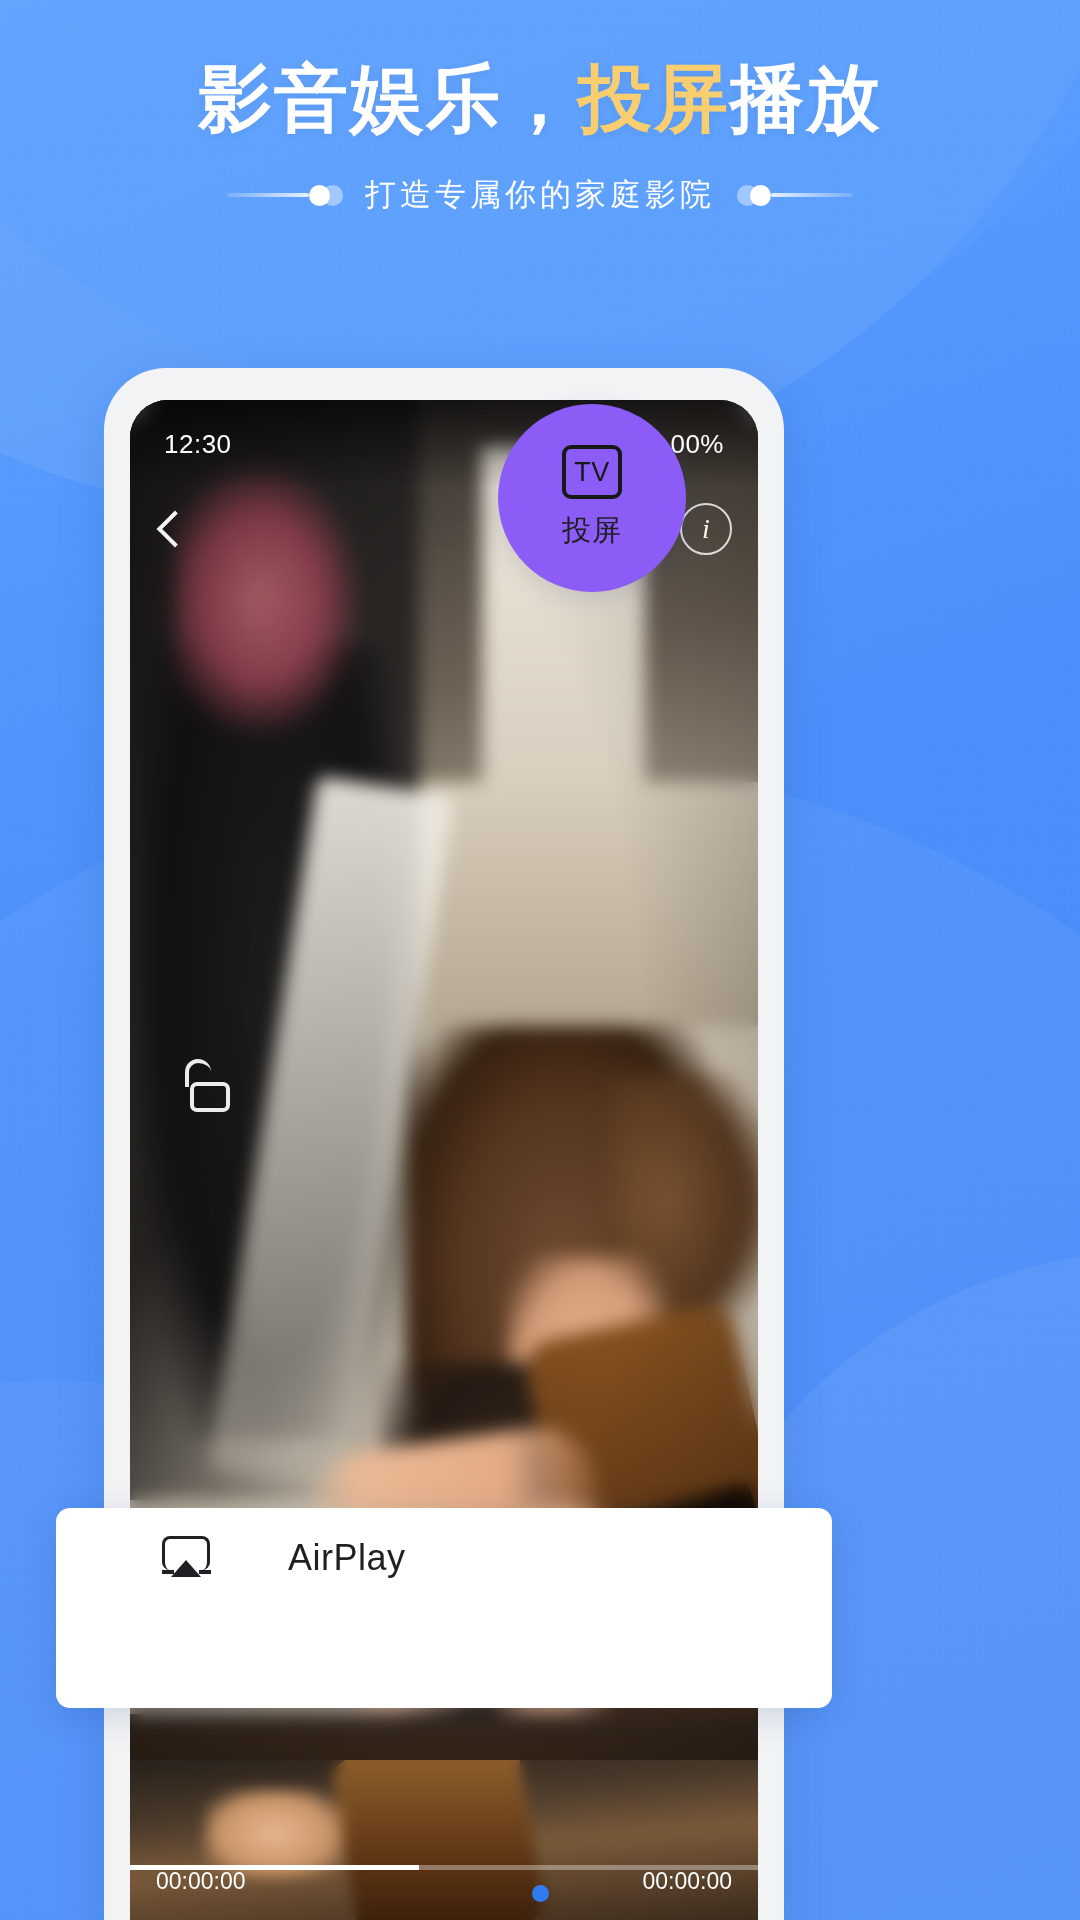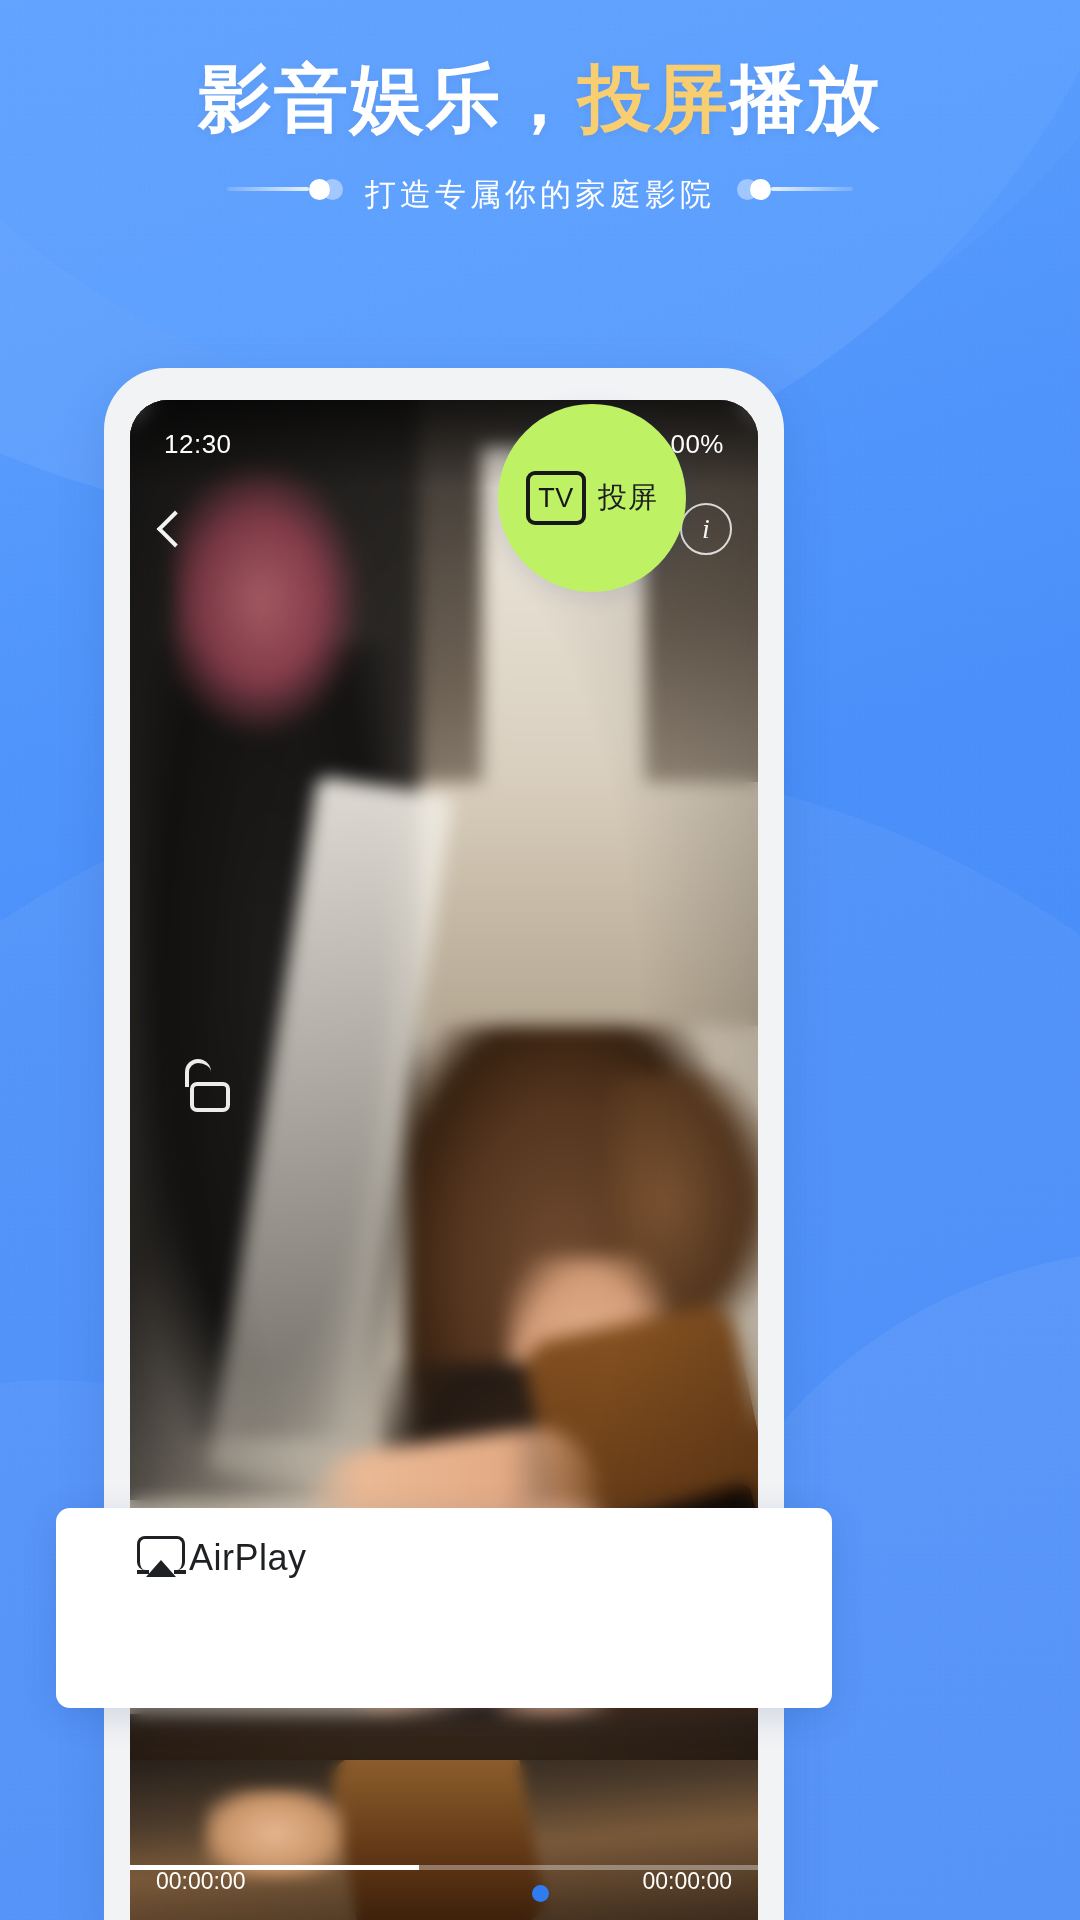--- a/index.html
+++ b/index.html
@@ -45,20 +45,21 @@
     letter-spacing:2px;
     line-height:1;
     white-space:nowrap;
     text-shadow:0 2px 10px rgba(0,0,0,.06);
   }
   .title .accent { color:#f8ce70; }
 
   .subwrap {
     margin-top:38px;
     display:flex;
+    align-items:center;
     justify-content:center;
     gap:22px;
   }
   .subtitle {
     font-size:31px;
     color:#ffffff;
     letter-spacing:4px;
     white-space:nowrap;
     font-weight:500;
   }
@@ -198,24 +199,24 @@
     border-radius:14px 14px 0 0;
     transform:rotate(0deg);
   }
 
   
   #tv-callout {
     position:absolute;
     left:498px; top:404px;
     width:188px; height:188px;
     border-radius:50%;
-    background:#bef264;
+    background:#8b5cf6;
     box-shadow:0 6px 26px rgba(20,60,130,.12);
     z-index:14;
-    display:flex; flex-direction:row; align-items:center; justify-content:center;
+    display:flex; flex-direction:column; align-items:center; justify-content:center;
     gap:12px;
   }
   .tv-icon {
     width:60px; height:54px;
     border:4px solid #17181a; border-radius:9px;
     display:flex; align-items:center; justify-content:center;
     font-size:27px; font-weight:500; color:#17181a;
     letter-spacing:.5px;
   }
   .tv-label { font-size:29px; color:#1d1e21; letter-spacing:1px; }
@@ -226,21 +227,21 @@
     left:56px; top:1508px;
     width:776px; height:200px;
     background:#ffffff;
     border-radius:14px;
     box-shadow:0 8px 34px rgba(20,50,110,.16);
     z-index:15;
     overflow:hidden;
   }
   .sheet-row {
     height:100px; display:flex; align-items:center;
-    padding-left:77px; 
+    padding-left:102px; gap:74px;
   }
   .sheet-label { font-size:36px; color:#1f2023; letter-spacing:.5px; }
   .sheet-ico { width:56px; height:56px; flex:none; position:relative; }
 
   
   .ap-screen {
     position:absolute; left:4px; top:6px; width:48px; height:34px;
     border:3.5px solid #1f2023; border-radius:8px; border-bottom:none;
     box-sizing:border-box;
   }

